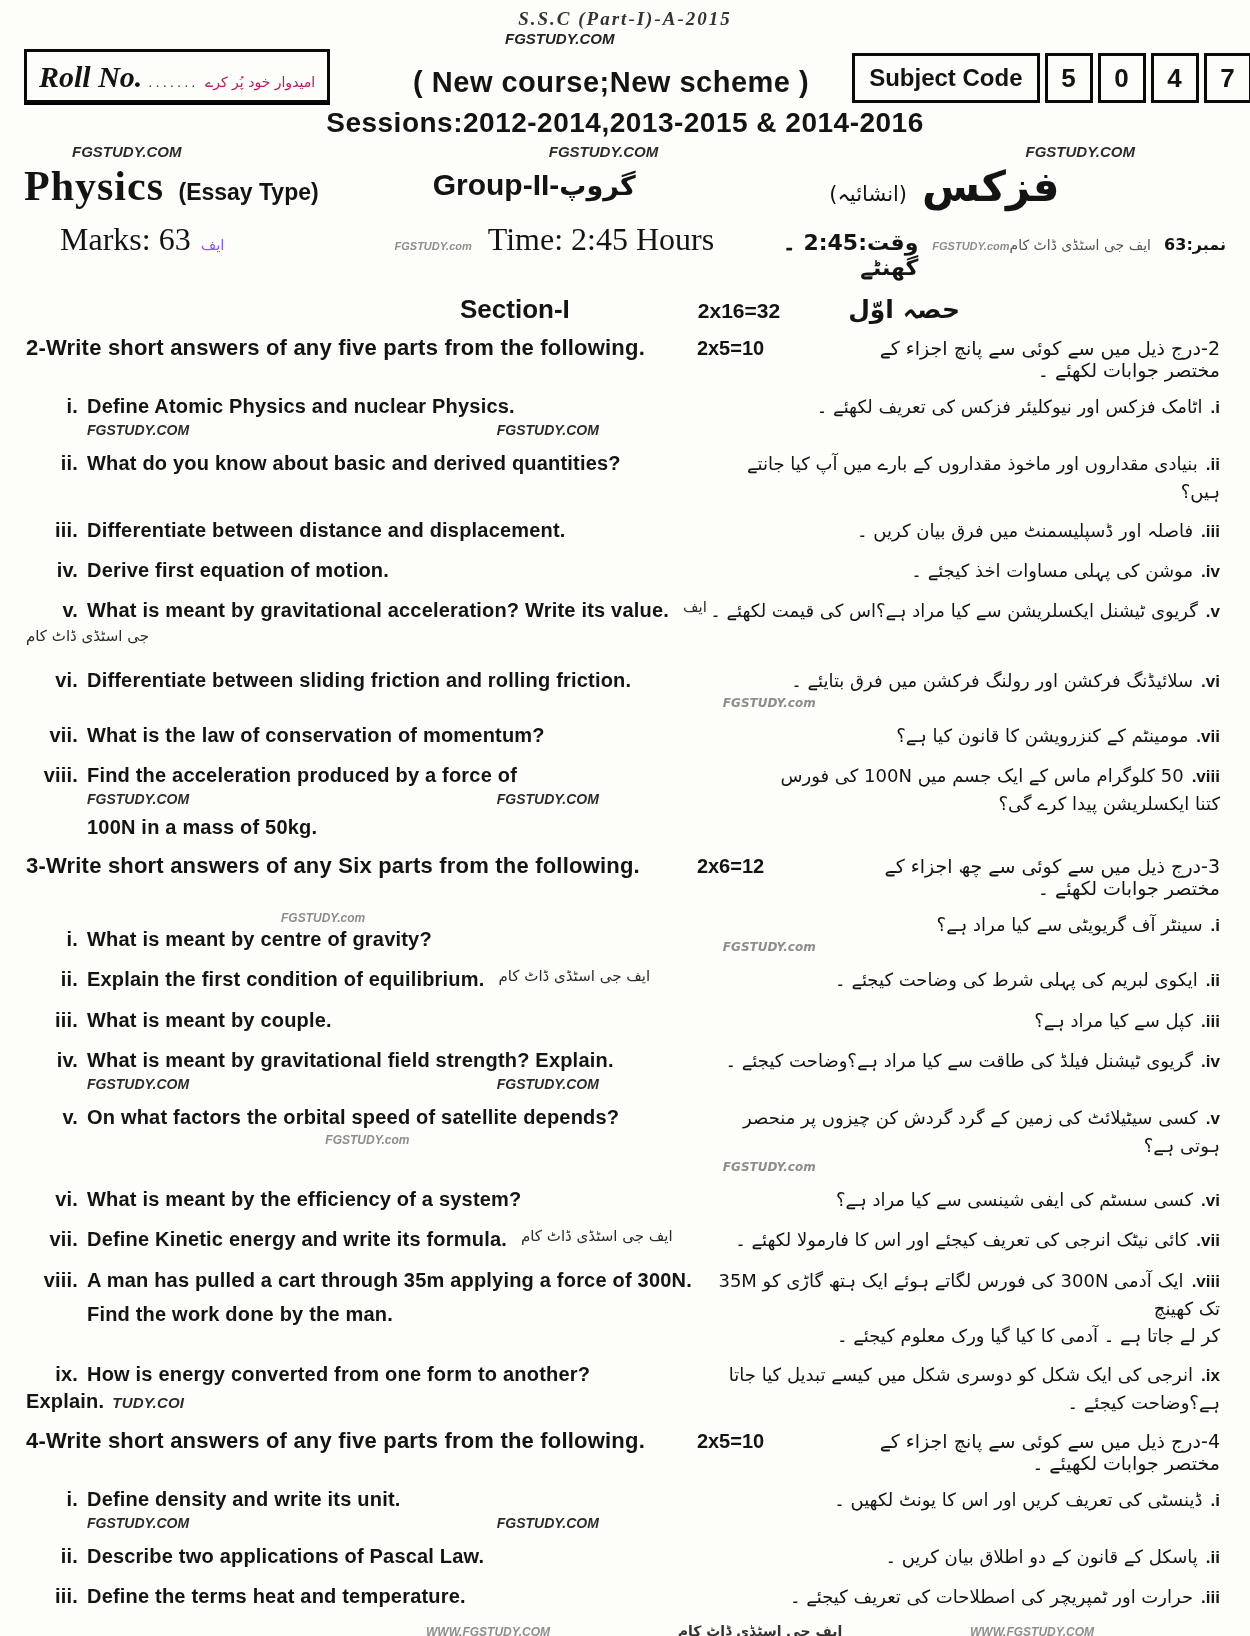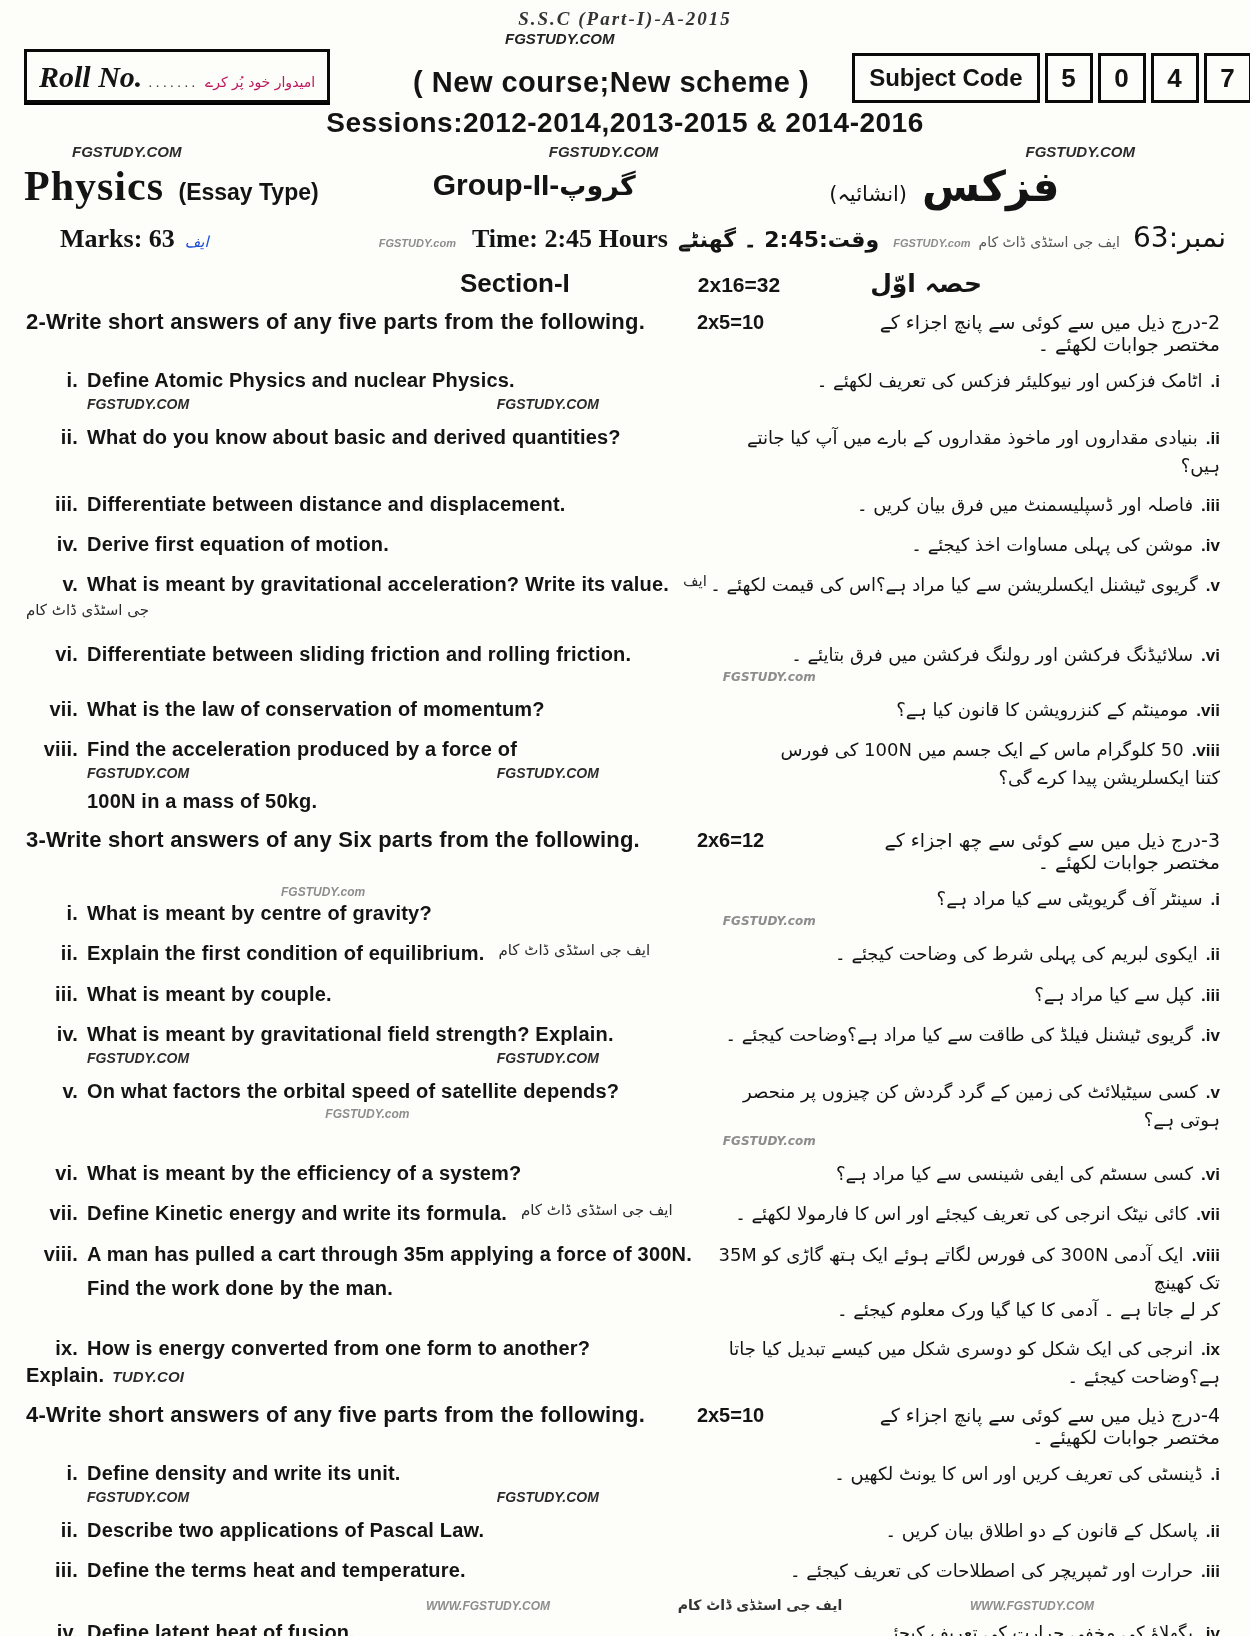--- a/index.html
+++ b/index.html
@@ -35,36 +35,36 @@
   .subj-en{font-family:"Liberation Serif",serif;font-weight:700;font-size:42px;letter-spacing:1px;}
   .subj-type{font-size:23px;font-weight:700;margin-left:10px;}
   .title-center{width:33%;font-weight:700;font-size:30px;padding-top:6px;white-space:nowrap;}
   .title-center .urdu{font-size:27px;}
   .title-right{width:33%;text-align:left;direction:rtl;padding-top:0;}
   .subj-ur{font-size:42px;font-weight:700;}
   .subj-type-ur{font-size:21px;margin-right:10px;}
 
   
   .marks-row{display:flex;align-items:baseline;padding:10px 24px 0 24px;}
-  .marks-en,.time-en{font-family:"Liberation Serif",serif;font-weight:700;font-size:26px;white-space:nowrap;}
+  .marks-en,.time-en{font-family:"Liberation Serif",serif;font-weight:400;font-size:32px;white-space:nowrap;}
   .marks-en{margin-left:36px;}
-  .marks-suffix{font-size:15px;margin-left:10px;color:#1d4ed8;font-style:italic;}
+  .marks-suffix{font-size:15px;margin-left:10px;color:#8b5cf6;}
   .marks-row .wm1{margin-left:170px;}
   .time-en{margin-left:16px;}
   .time-ur{font-size:22px;font-weight:700;margin-left:10px;}
   .marks-row .wm2{margin-left:14px;}
   .marks-ur-group{margin-left:auto;direction:rtl;white-space:nowrap;}
-  .marks-ur{font-size:28px;font-weight:400;}
+  .marks-ur{font-size:16px;font-weight:700;}
   .marks-ur-wm{font-size:14px;color:#555;margin-right:8px;}
 
   
   .section-row{display:flex;align-items:baseline;padding:14px 24px 2px 24px;}
   .section-title{font-weight:700;font-size:26px;margin-left:436px;}
   .section-marks{font-weight:700;font-size:21px;margin-left:128px;}
-  .section-ur{font-size:25px;font-weight:700;margin-left:90px;}
+  .section-ur{font-size:25px;font-weight:700;margin-left:68px;}
 
   
   #questions{padding:0 26px;}
   .q-header{display:grid;grid-template-columns:56% 11% 33%;align-items:baseline;margin:8px 0 12px 0;}
   .qh-en{font-weight:700;font-size:22px;letter-spacing:0.2px;}
   .qh-marks{font-weight:700;font-size:20px;}
   .qh-ur{font-size:19px;text-align:right;padding-right:4px;font-weight:500;}
 
   .part-row{display:grid;grid-template-columns:57% 43%;align-items:start;margin-bottom:12px;}
   .en-line{font-weight:700;font-size:20px;line-height:27px;letter-spacing:0.2px;}

